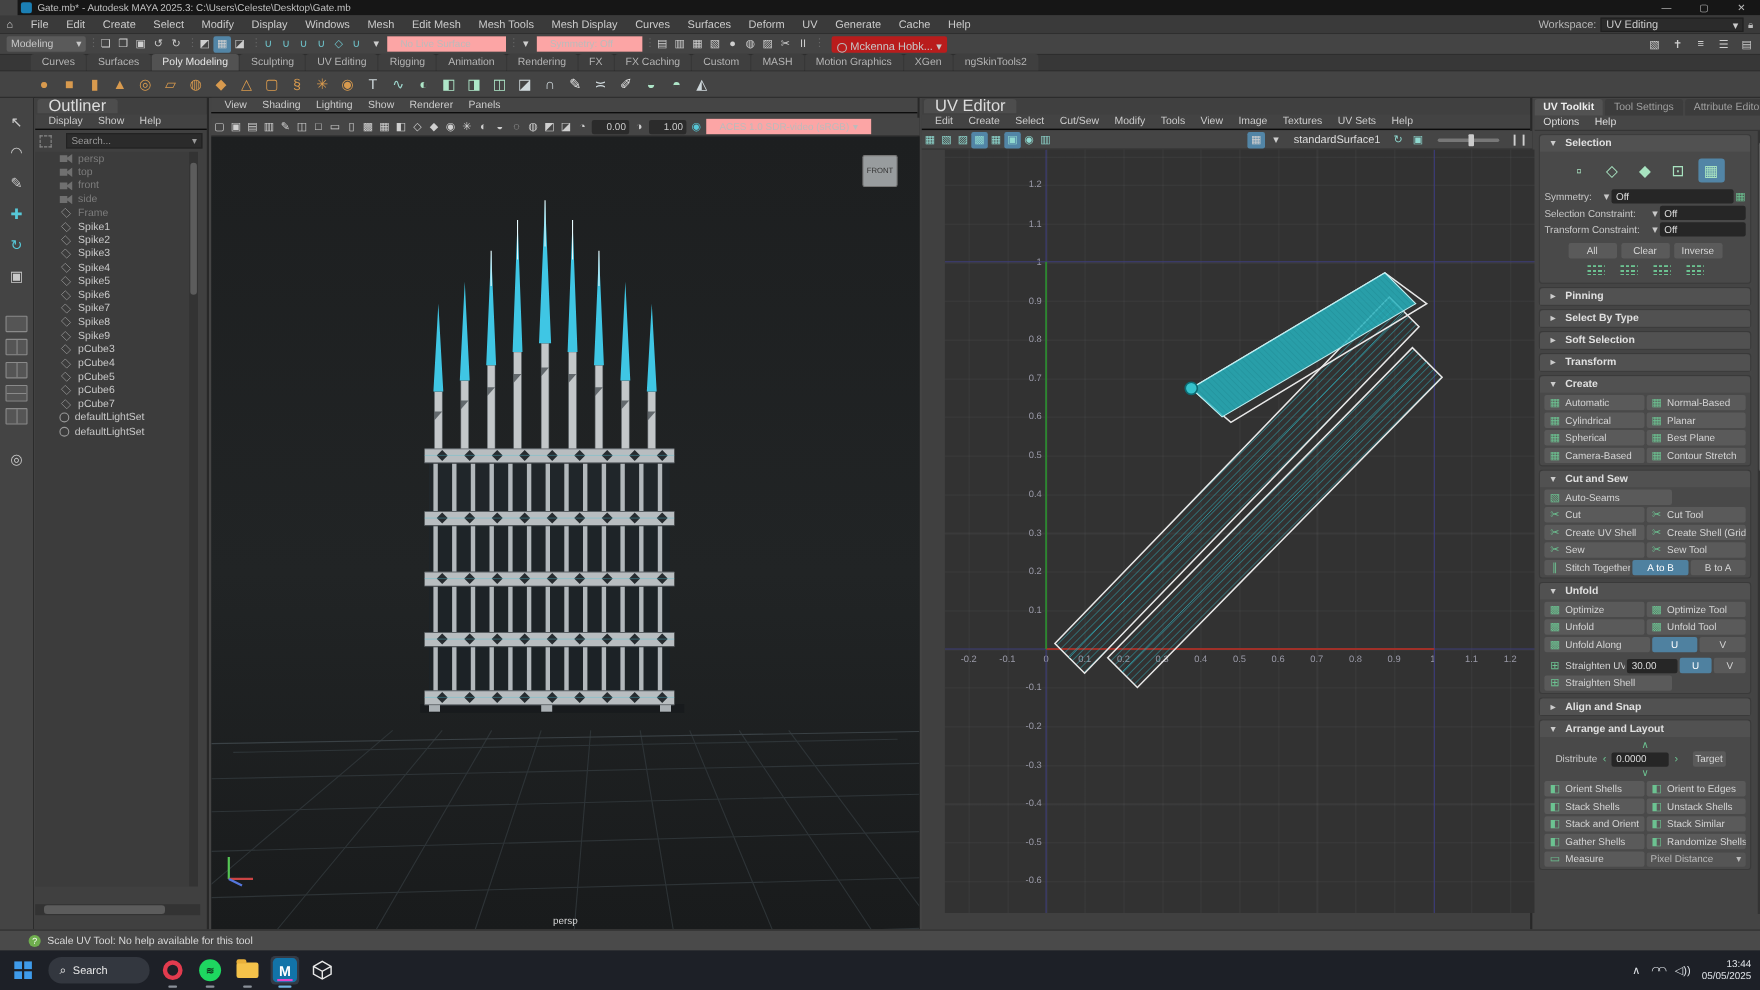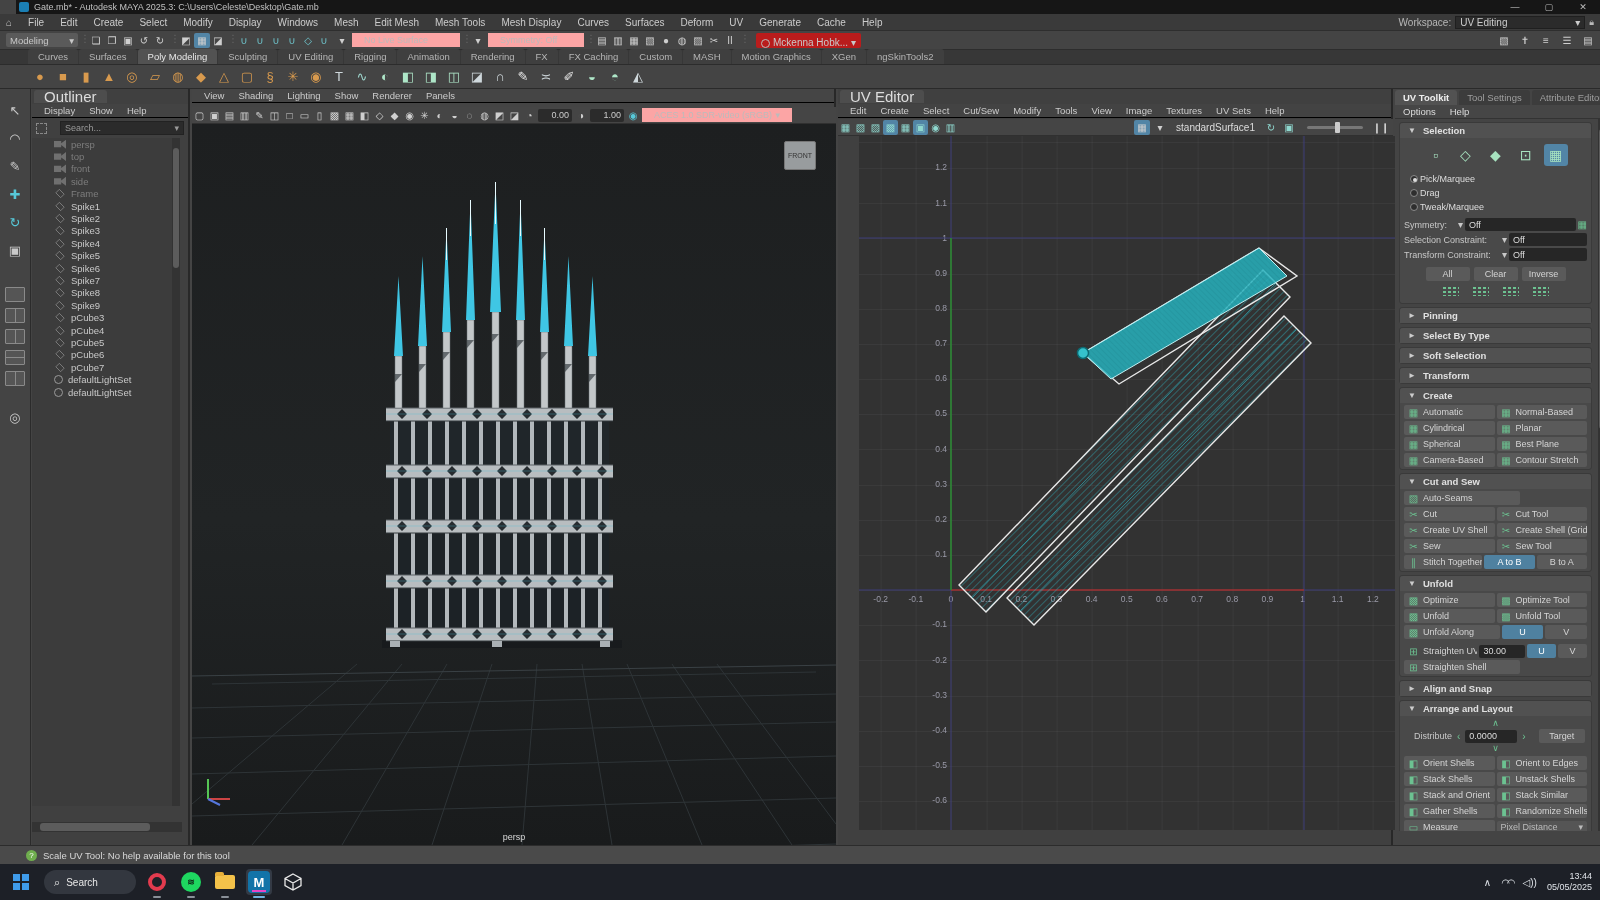--- a/index.html
+++ b/index.html
@@ -777,37 +777,20 @@
             <span>Selection</span>
           </div>
         <div class="tk-row" style="justify-content:center;gap:6px;margin:6px 4px">
 
         <span class="sel-ico">▫</span>
             <span class="sel-ico">◇</span>
             <span class="sel-ico">◆</span>
             <span class="sel-ico">⊡</span>
             <span class="sel-ico active">▦</span>
           </div>
-        <div style="margin:8px 10px 2px">
-
-            <div class="tk-row" style="margin:4px 0">
-              <span class="radio sel"></span>
-              <span style="font-size:9px;color:#ddd">Pick/Marquee</span>
-            </div>
-
-            <div class="tk-row" style="margin:4px 0">
-              <span class="radio"></span>
-              <span style="font-size:9px;color:#ddd">Drag</span>
-            </div>
-
-            <div class="tk-row" style="margin:4px 0">
-              <span class="radio"></span>
-              <span style="font-size:9px;color:#ddd">Tweak/Marquee</span>
-            </div>
-          </div>
         <div class="tk-row" style="margin-top:6px">
           <span style="width:52px;font-size:9px">Symmetry:</span>
           <span>▾</span>
           <span class="tk-input" style="flex:1">Off</span>
           <span class="gi" style="color:#6cc291">▦</span>
         </div>
         <div class="tk-row">
           <span style="width:96px;font-size:9px">Selection Constraint:</span>
           <span>▾</span>
           <span class="tk-input" style="flex:1">Off</span>
@@ -1012,21 +995,21 @@
         <div class="tk-header">
             <span class="arr">▼</span>
             <span>Arrange and Layout</span>
           </div>
         <div style="text-align:center;color:#6cc291;font-size:9px;line-height:7px;margin-top:4px">∧</div>
         <div class="tk-row" style="gap:5px">
           <span style="font-size:9px;margin-left:10px">Distribute</span>
           <span style="color:#6cc291">‹</span>
           <span class="tk-input" style="width:52px">0.0000</span>
           <span style="color:#6cc291">›</span>
-          <span class="tk-btn" style="width:46px;justify-content:center;margin-left:8px">Target</span>
+          <span class="tk-btn" style="width:30px;justify-content:center;margin-left:8px">Target</span>
         </div>
         <div style="text-align:center;color:#6cc291;font-size:9px;line-height:7px;margin-bottom:4px">∨</div>
         <div class="tk-grid">
 
         <span class="tk-btn">
               <span class="gi">◧</span>
               <span>Orient Shells</span>
             </span>
             <span class="tk-btn">
               <span class="gi">◧</span>

